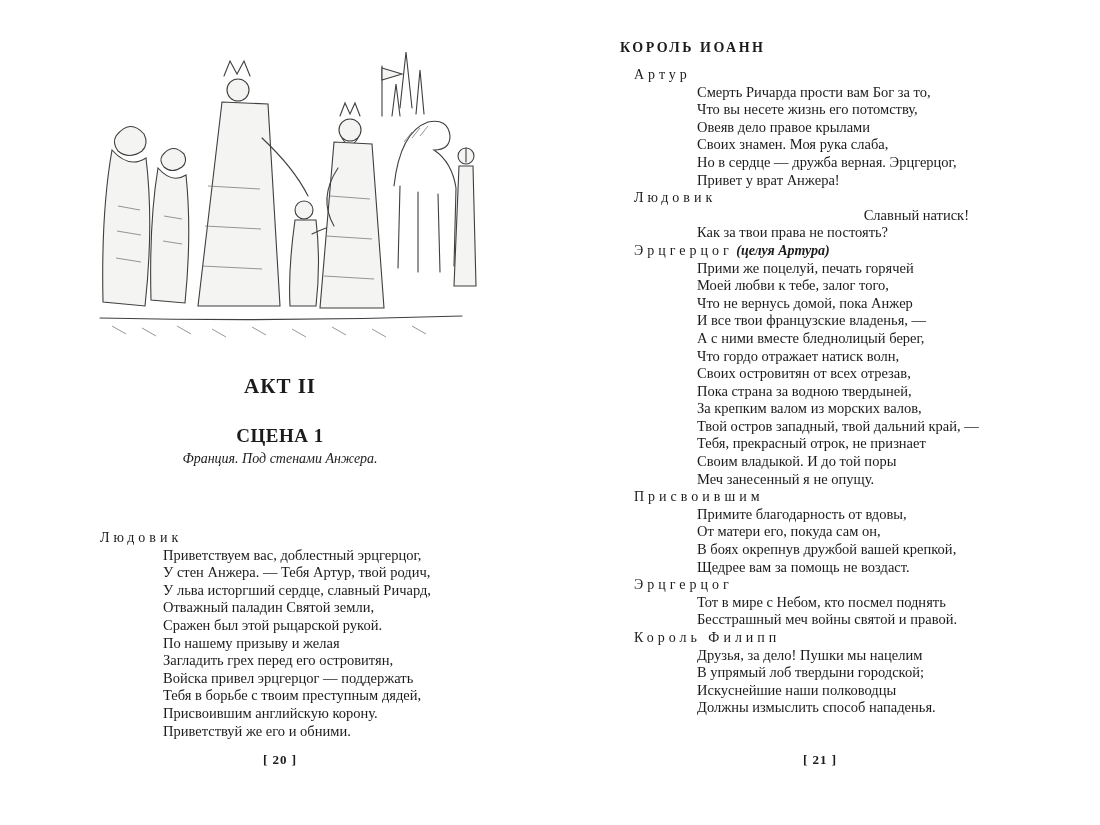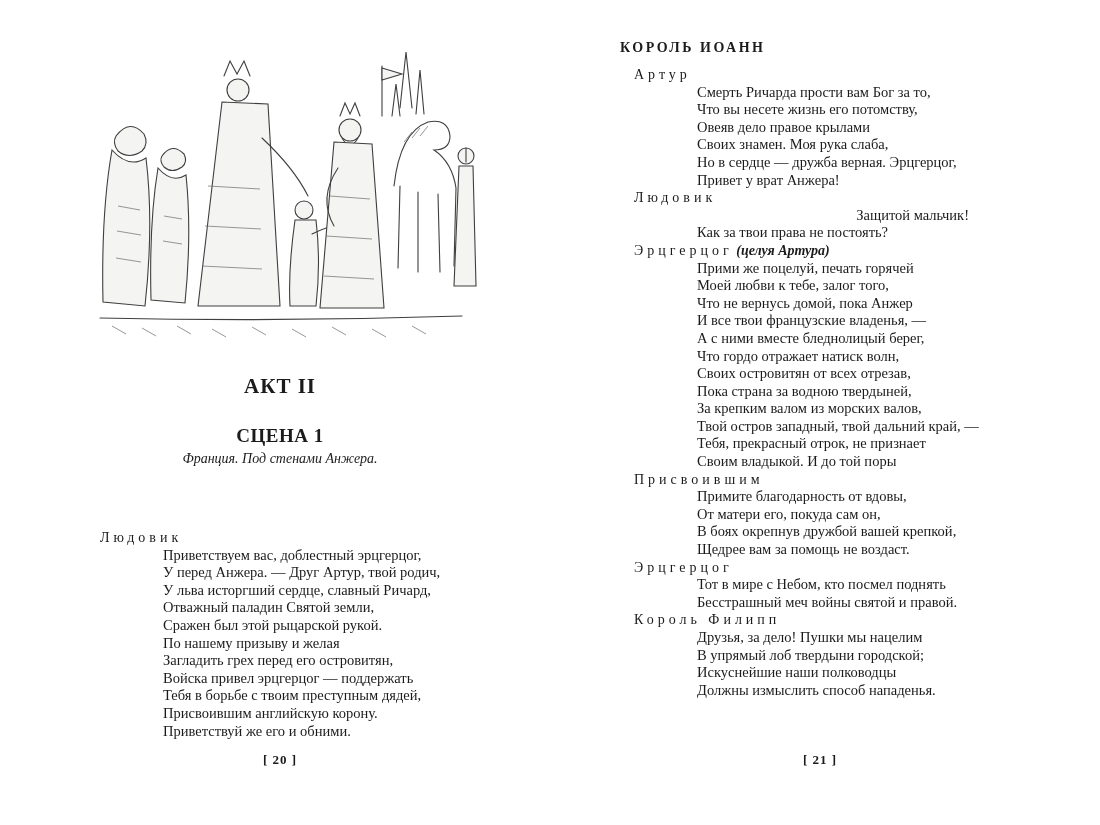--- a/index.html
+++ b/index.html
@@ -144,21 +144,21 @@
 
     <h1 class="act">АКТ II</h1>
     <h2 class="scene">СЦЕНА 1</h2>
     <div class="setting">Франция. Под стенами Анжера.</div>
 
     <div class="speeches speeches-left">
         <div class="speech">
           <div class="speaker">Людовик</div>
           <div class="lines">
             <div class="line">Приветствуем вас, доблестный эрцгерцог,</div>
-            <div class="line">У перед Анжера. — Друг Артур, твой родич,</div>
+            <div class="line">У стен Анжера. — Тебя Артур, твой родич,</div>
             <div class="line">У льва исторгший сердце, славный Ричард,</div>
             <div class="line">Отважный паладин Святой земли,</div>
             <div class="line">Сражен был этой рыцарской рукой.</div>
             <div class="line">По нашему призыву и желая</div>
             <div class="line">Загладить грех перед его островитян,</div>
             <div class="line">Войска привел эрцгерцог — поддержать</div>
             <div class="line">Тебя в борьбе с твоим преступным дядей,</div>
             <div class="line">Присвоившим английскую корону.</div>
             <div class="line">Приветствуй же его и обними.</div>
           </div>
@@ -179,39 +179,40 @@
             <div class="line">Что вы несете жизнь его потомству,</div>
             <div class="line">Овеяв дело правое крылами</div>
             <div class="line">Своих знамен. Моя рука слаба,</div>
             <div class="line">Но в сердце — дружба верная. Эрцгерцог,</div>
             <div class="line">Привет у врат Анжера!</div>
           </div>
         </div>
         <div class="speech">
           <div class="speaker">Людовик</div>
           <div class="lines">
-            <div class="line right">Защитой мальчик!</div>
+            <div class="line right">Славный натиск!</div>
             <div class="line">Как за твои права не постоять?</div>
           </div>
         </div>
         <div class="speech">
           <div class="speaker">Эрцгерцог<span class="speaker-note">&nbsp;(целуя Артура)</span></div>
           <div class="lines">
             <div class="line">Прими же поцелуй, печать горячей</div>
             <div class="line">Моей любви к тебе, залог того,</div>
             <div class="line">Что не вернусь домой, пока Анжер</div>
             <div class="line">И все твои французские владенья, —</div>
             <div class="line">А с ними вместе бледнолицый берег,</div>
             <div class="line">Что гордо отражает натиск волн,</div>
             <div class="line">Своих островитян от всех отрезав,</div>
             <div class="line">Пока страна за водною твердыней,</div>
             <div class="line">За крепким валом из морских валов,</div>
             <div class="line">Твой остров западный, твой дальний край, —</div>
             <div class="line">Тебя, прекрасный отрок, не признает</div>
             <div class="line">Своим владыкой. И до той поры</div>
+            <div class="line">Меч занесенный я не опущу.</div>
           </div>
         </div>
         <div class="speech">
           <div class="speaker">Присвоившим</div>
           <div class="lines">
             <div class="line">Примите благодарность от вдовы,</div>
             <div class="line">От матери его, покуда сам он,</div>
             <div class="line">В боях окрепнув дружбой вашей крепкой,</div>
             <div class="line">Щедрее вам за помощь не воздаст.</div>
           </div>

